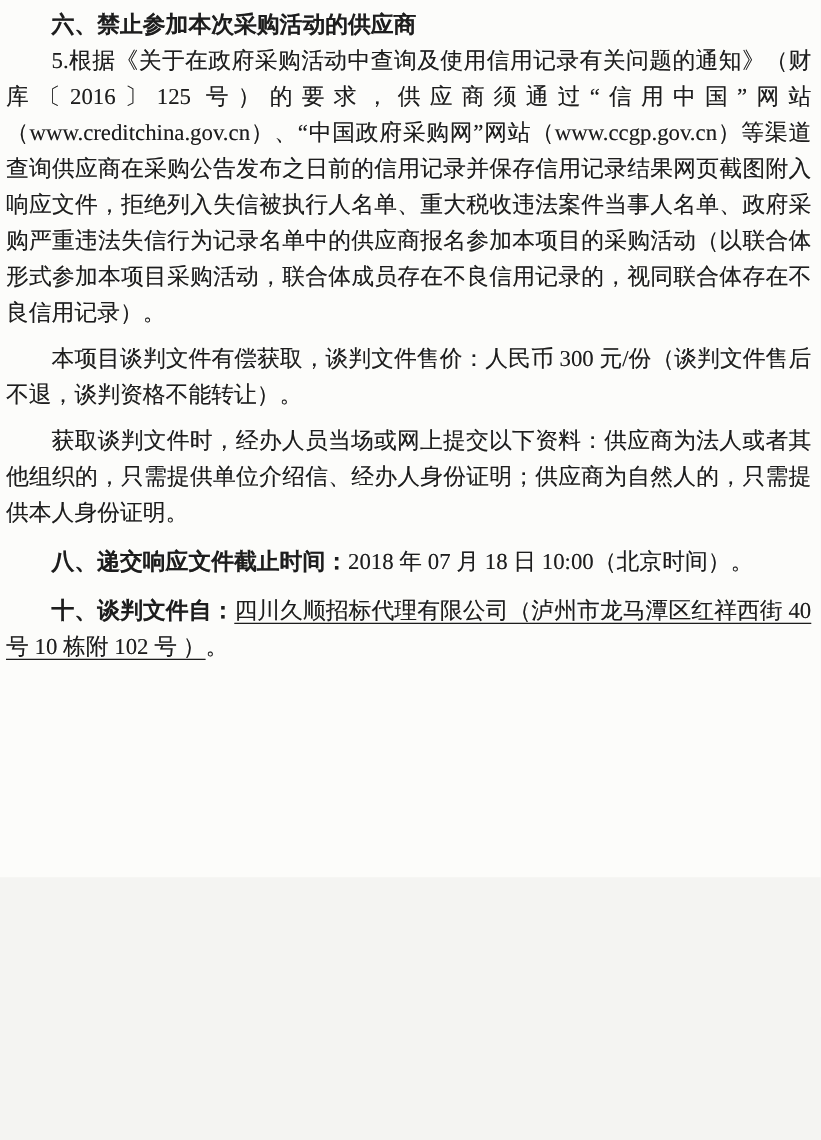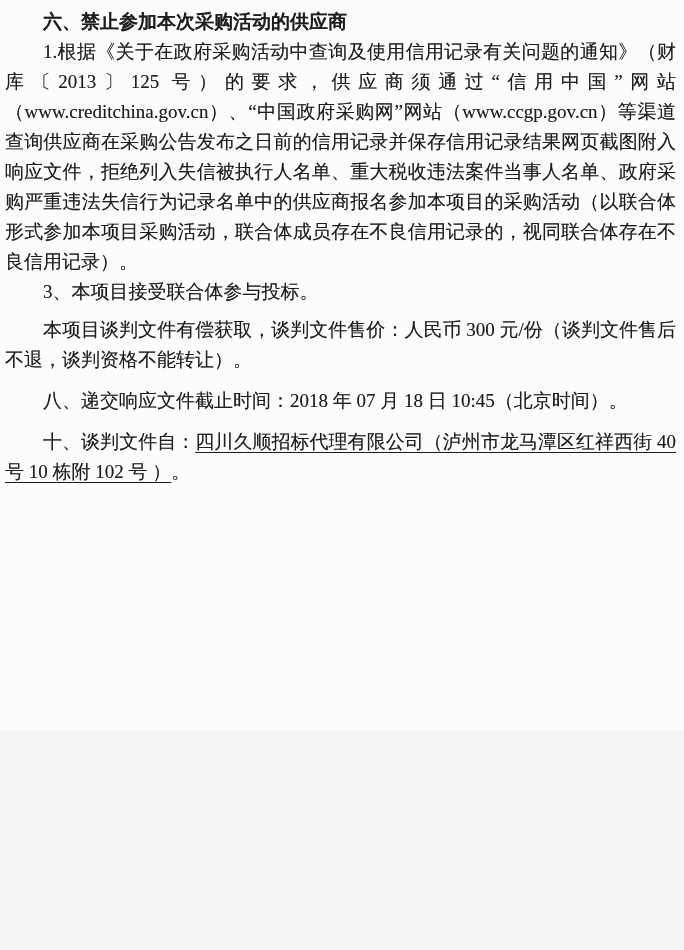--- a/index.html
+++ b/index.html
@@ -28,45 +28,45 @@
     margin: 0;
     font-size: 19px;
     text-align: justify;
     text-indent: 2em;
   }
   h2.h {
     font-weight: bold;
     line-height: 30px;
   }
   .bold {
-    font-weight: normal;
+    font-weight: bold;
   }
   .u {
     text-decoration: underline;
     text-underline-offset: 4px;
     text-decoration-thickness: 1px;
   }
   .gap   { margin-top: 11px !important; }
   .gap-s { margin-top: 8px  !important; }
 </style>
 </head>
 <body>
 
 <div class="page">
 
   <h2 class="h">六、禁止参加本次采购活动的供应商</h2>
 
-  <p>1.根据《关于在政府采购活动中查询及使用信用记录有关问题的通知》（财库〔2013〕125 号）的要求，供应商须通过“信用中国”网站（www.creditchina.gov.cn）、“中国政府采购网”网站（www.ccgp.gov.cn）等渠道查询供应商在采购公告发布之日前的信用记录并保存信用记录结果网页截图附入响应文件，拒绝列入失信被执行人名单、重大税收违法案件当事人名单、政府采购严重违法失信行为记录名单中的供应商报名参加本项目的采购活动（以联合体形式参加本项目采购活动，联合体成员存在不良信用记录的，视同联合体存在不良信用记录）。</p>
+  <p>5.根据《关于在政府采购活动中查询及使用信用记录有关问题的通知》（财库〔2016〕125 号）的要求，供应商须通过“信用中国”网站（www.creditchina.gov.cn）、“中国政府采购网”网站（www.ccgp.gov.cn）等渠道查询供应商在采购公告发布之日前的信用记录并保存信用记录结果网页截图附入响应文件，拒绝列入失信被执行人名单、重大税收违法案件当事人名单、政府采购严重违法失信行为记录名单中的供应商报名参加本项目的采购活动（以联合体形式参加本项目采购活动，联合体成员存在不良信用记录的，视同联合体存在不良信用记录）。</p>
 
 
-  <p>3、本项目接受联合体参与投标。</p>
 
 
 
   <p class="gap-s">本项目谈判文件有偿获取，谈判文件售价：人民币 300 元/份（谈判文件售后不退，谈判资格不能转让）。</p>
 
+  <p class="gap-s">获取谈判文件时，经办人员当场或网上提交以下资料：供应商为法人或者其他组织的，只需提供单位介绍信、经办人身份证明；供应商为自然人的，只需提供本人身份证明。</p>
 
-  <p class="gap"><span class="bold">八、递交响应文件截止时间：</span><span>2018 年 07 月 18 日 10:45（北京时间）。</span></p>
+  <p class="gap"><span class="bold">八、递交响应文件截止时间：</span><span>2018 年 07 月 18 日 10:00（北京时间）。</span></p>
 
 
   <p class="gap"><span class="bold">十、谈判文件自：</span><span class="u">四川久顺招标代理有限公司（泸州市龙马潭区红祥西街 40 号 10 栋附 102 号 ）</span><span>。</span></p>
 
 </div>
 
 </body></html>

